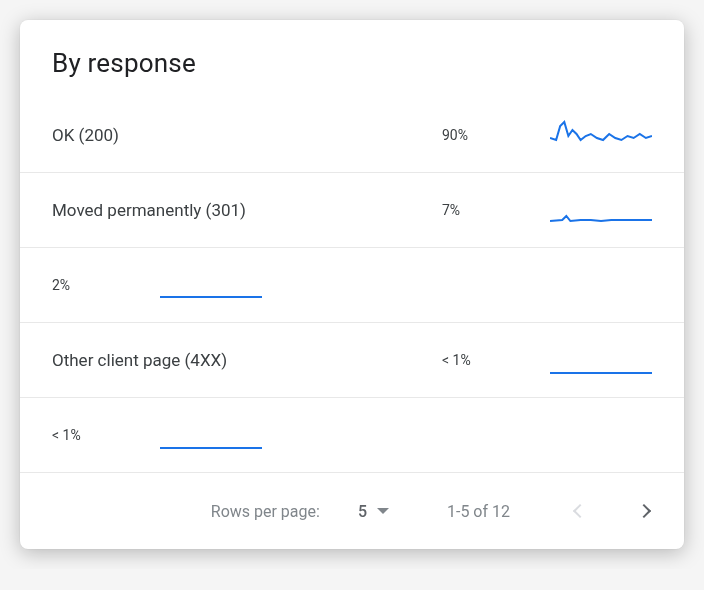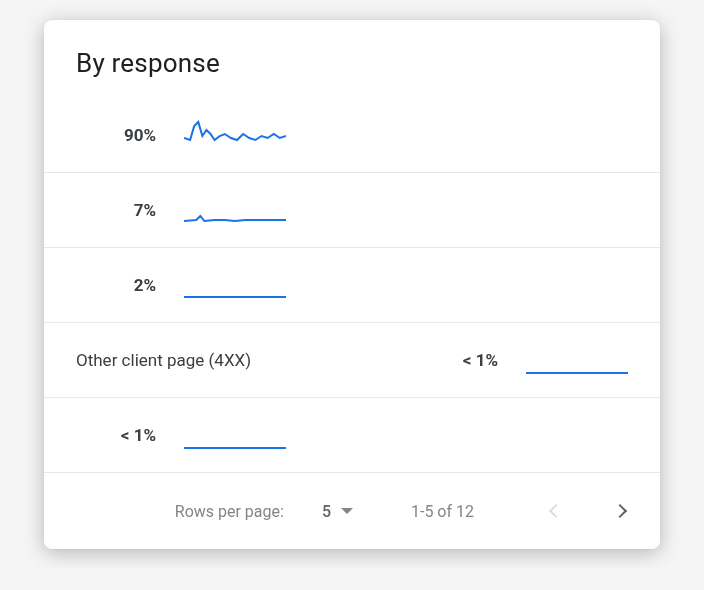--- a/index.html
+++ b/index.html
@@ -9,21 +9,21 @@
     }
     body {
       font-family: 'Roboto', -apple-system, BlinkMacSystemFont, 'Segoe UI', Arial, sans-serif;
       background: #f5f5f5;
       padding: 20px;
       display: flex;
       justify-content: center;
       align-items: flex-start;
     }
     .card {
-      width: 616px;
+      width: 664px;
       background: #fff;
       border-radius: 8px;
       box-shadow: 0 4px 20px rgba(0,0,0,0.25), 0 0 0 1px rgba(0,0,0,0.02);
       overflow: hidden;
     }
     .header {
       padding: 28px 32px 20px 32px;
     }
     .header h2 {
       font-size: 26px;
@@ -41,24 +41,23 @@
       border-top: none;
     }
     .row-label {
       flex: 1;
       font-size: 17px;
       color: #3c4043;
       font-weight: 400;
     }
     .row-value {
       width: 80px;
-      text-align: right;
-      font-size: 17px;
+      font-size: 14px;
       color: #3c4043;
-      font-weight: 700;
+      font-weight: 400;
     }
     .sparkline-container {
       width: 102px;
       height: 30px;
       margin-left: 28px;
       display: flex;
       align-items: center;
     }
     .sparkline-container svg {
       width: 100%;
@@ -97,21 +96,21 @@
     .dropdown-icon {
       width: 0;
       height: 0;
       border-left: 6px solid transparent;
       border-right: 6px solid transparent;
       border-top: 6px solid #80868b;
     }
     .range-label {
       font-size: 16px;
       color: #80868b;
-      margin-right: 32px;
+      margin-right: 20px;
     }
     .nav-btn {
       width: 40px;
       height: 40px;
       display: flex;
       align-items: center;
       justify-content: center;
       background: none;
       border: none;
       cursor: pointer;
@@ -140,28 +139,30 @@
   </style>
 </head>
 <body>
 
 <div class="card">
   <div class="header">
     <h2>By response</h2>
   </div>
   <div id="rows-container">
       <div class="row">
+        <span class="row-label">OK (200)</span>
         <span class="row-value">90%</span>
         <div class="sparkline-container">
           <svg viewBox="0 0 100 30" preserveAspectRatio="none">
             <path class="sparkline-path" d="M0,18 L6,20 L10,6 L14,2 L18,16 L22,10 L26,14 L30,20 L35,16 L40,14 L46,18 L52,20 L58,14 L64,18 L70,20 L76,16 L82,18 L88,14 L94,18 L100,16"></path>
           </svg>
         </div>
       </div>
       <div class="row">
+        <span class="row-label">Moved permanently (301)</span>
         <span class="row-value">7%</span>
         <div class="sparkline-container">
           <svg viewBox="0 0 100 30" preserveAspectRatio="none">
             <path class="sparkline-path" d="M0,26 L12,25 L16,21 L20,26 L30,25 L40,25 L50,26 L60,25 L70,25 L80,25 L90,25 L100,25"></path>
           </svg>
         </div>
       </div>
       <div class="row">
         <span class="row-value">2%</span>
         <div class="sparkline-container">

